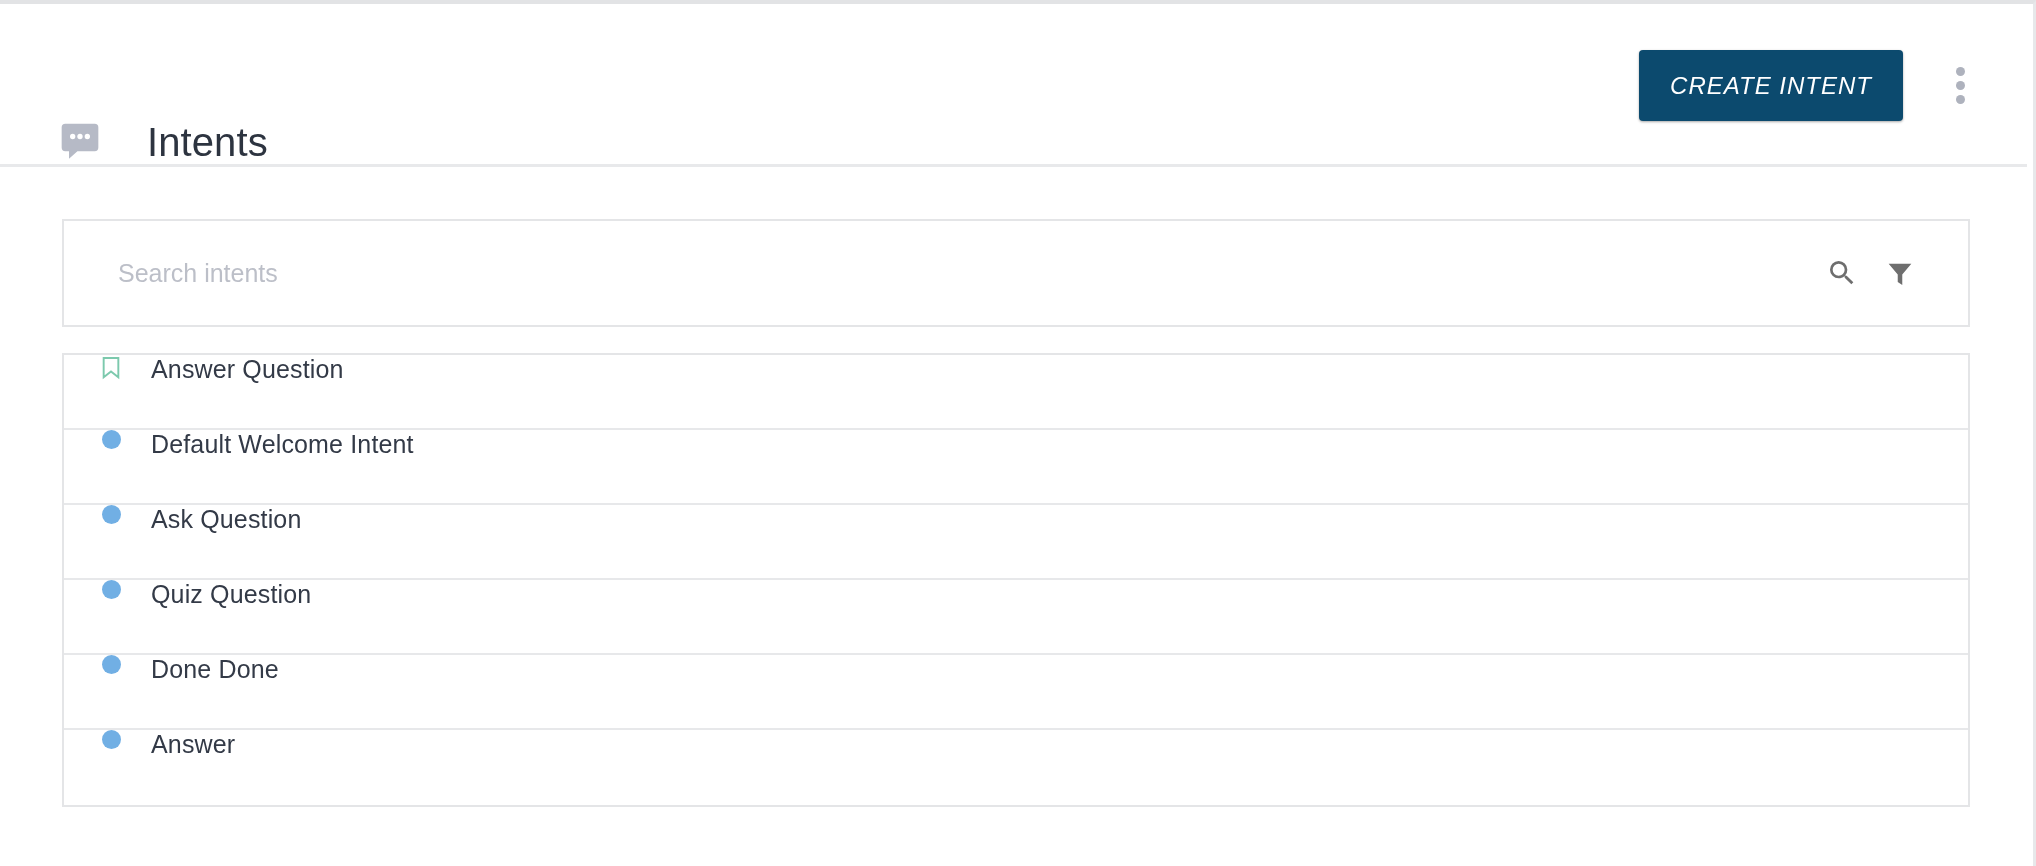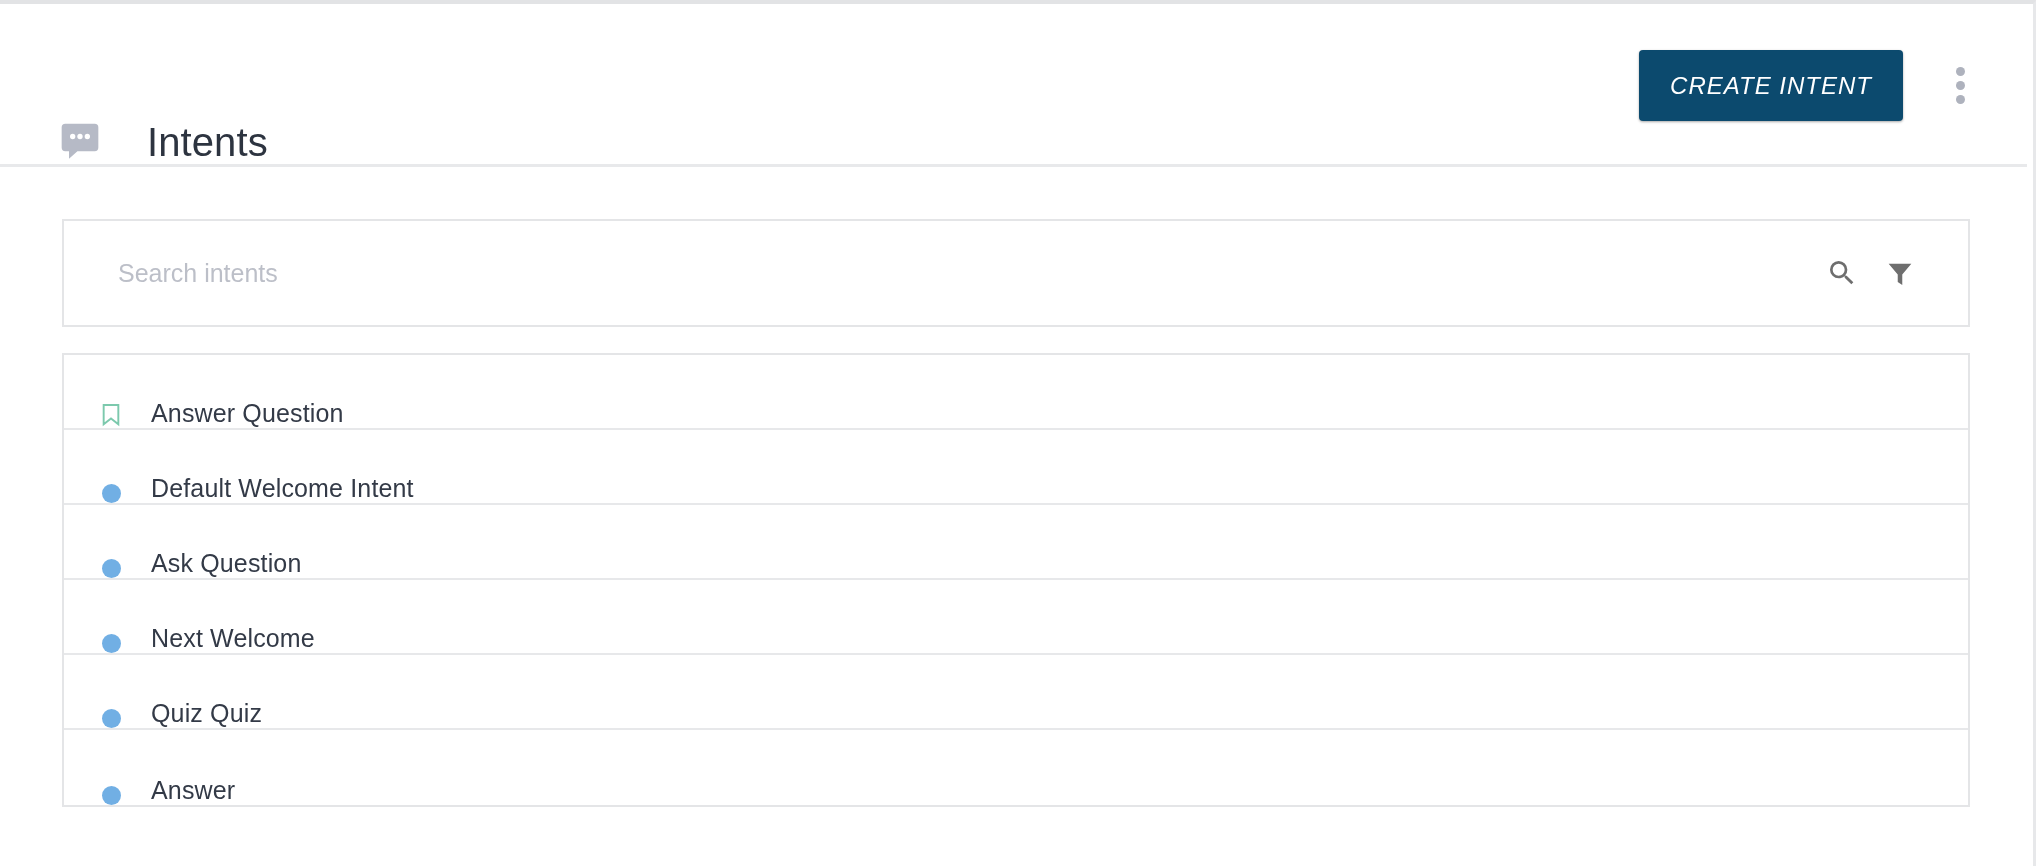--- a/index.html
+++ b/index.html
@@ -160,21 +160,21 @@
   
   #intent-list {
     margin-top: 26px;
     border: 2px solid #e4e5e7;
     box-sizing: border-box;
     background: #ffffff;
   }
   .intent-row {
     height: 75px;
     display: flex;
-    align-items: flex-end;
+    align-items: flex-start;
     border-bottom: 2px solid #e7e8ea;
     box-sizing: border-box;
     cursor: pointer;
     background: #ffffff;
   }
   .intent-row:last-child {
     border-bottom: none;
   }
   .row-marker {
     width: 36px;
@@ -274,28 +274,28 @@
         <span class="row-marker">
           <span class="status-dot"></span>
         </span>
         <span class="intent-label">Ask Question</span>
       </div>
 
       <div class="intent-row">
         <span class="row-marker">
           <span class="status-dot"></span>
         </span>
-        <span class="intent-label">Next Welcome</span>
-      </div>
-
-      <div class="intent-row">
-        <span class="row-marker">
-          <span class="status-dot"></span>
-        </span>
-        <span class="intent-label">Quiz Quiz</span>
+        <span class="intent-label">Quiz Question</span>
+      </div>
+
+      <div class="intent-row">
+        <span class="row-marker">
+          <span class="status-dot"></span>
+        </span>
+        <span class="intent-label">Done Done</span>
       </div>
 
       <div class="intent-row">
         <span class="row-marker">
           <span class="status-dot"></span>
         </span>
         <span class="intent-label">Answer</span>
       </div>
 
     </div>

